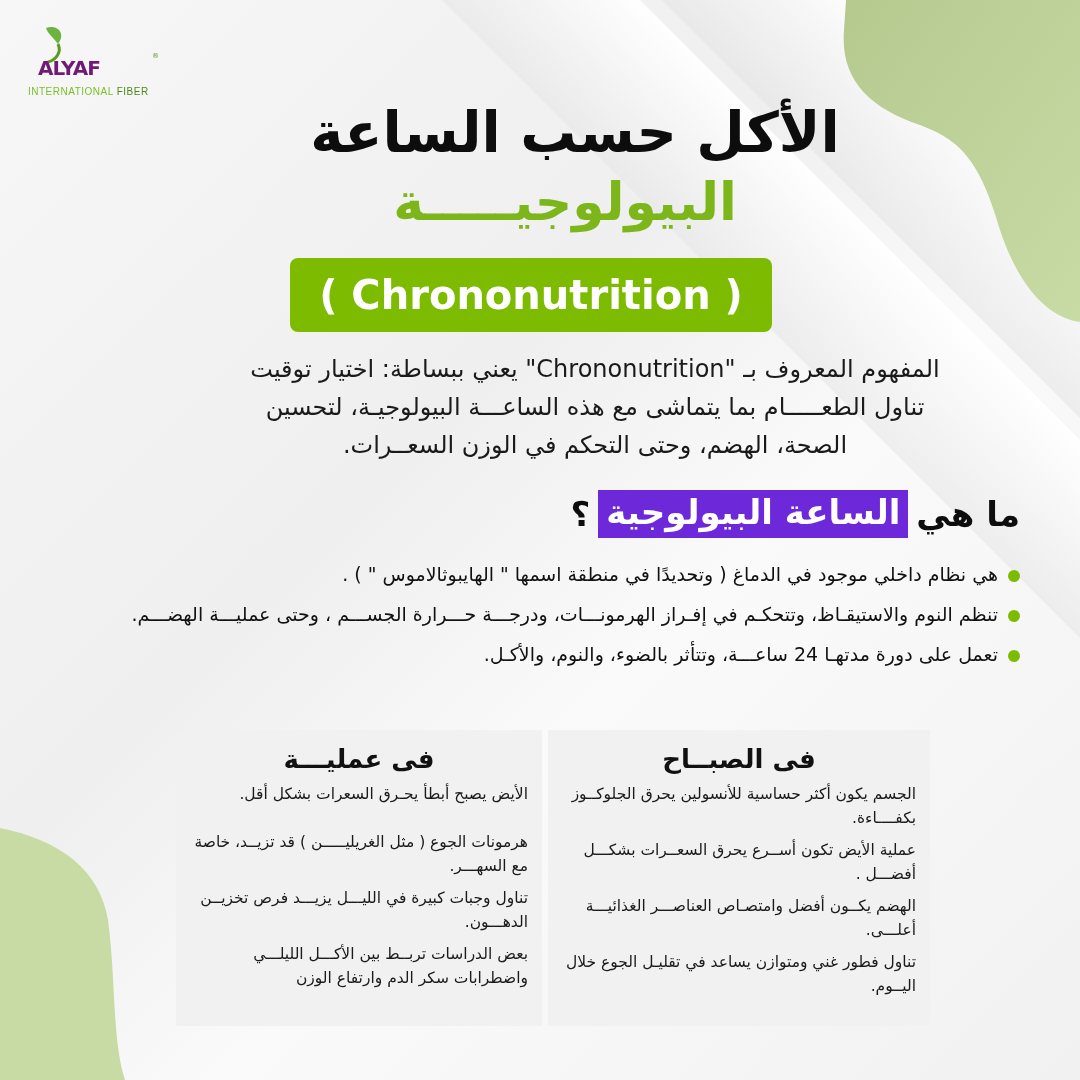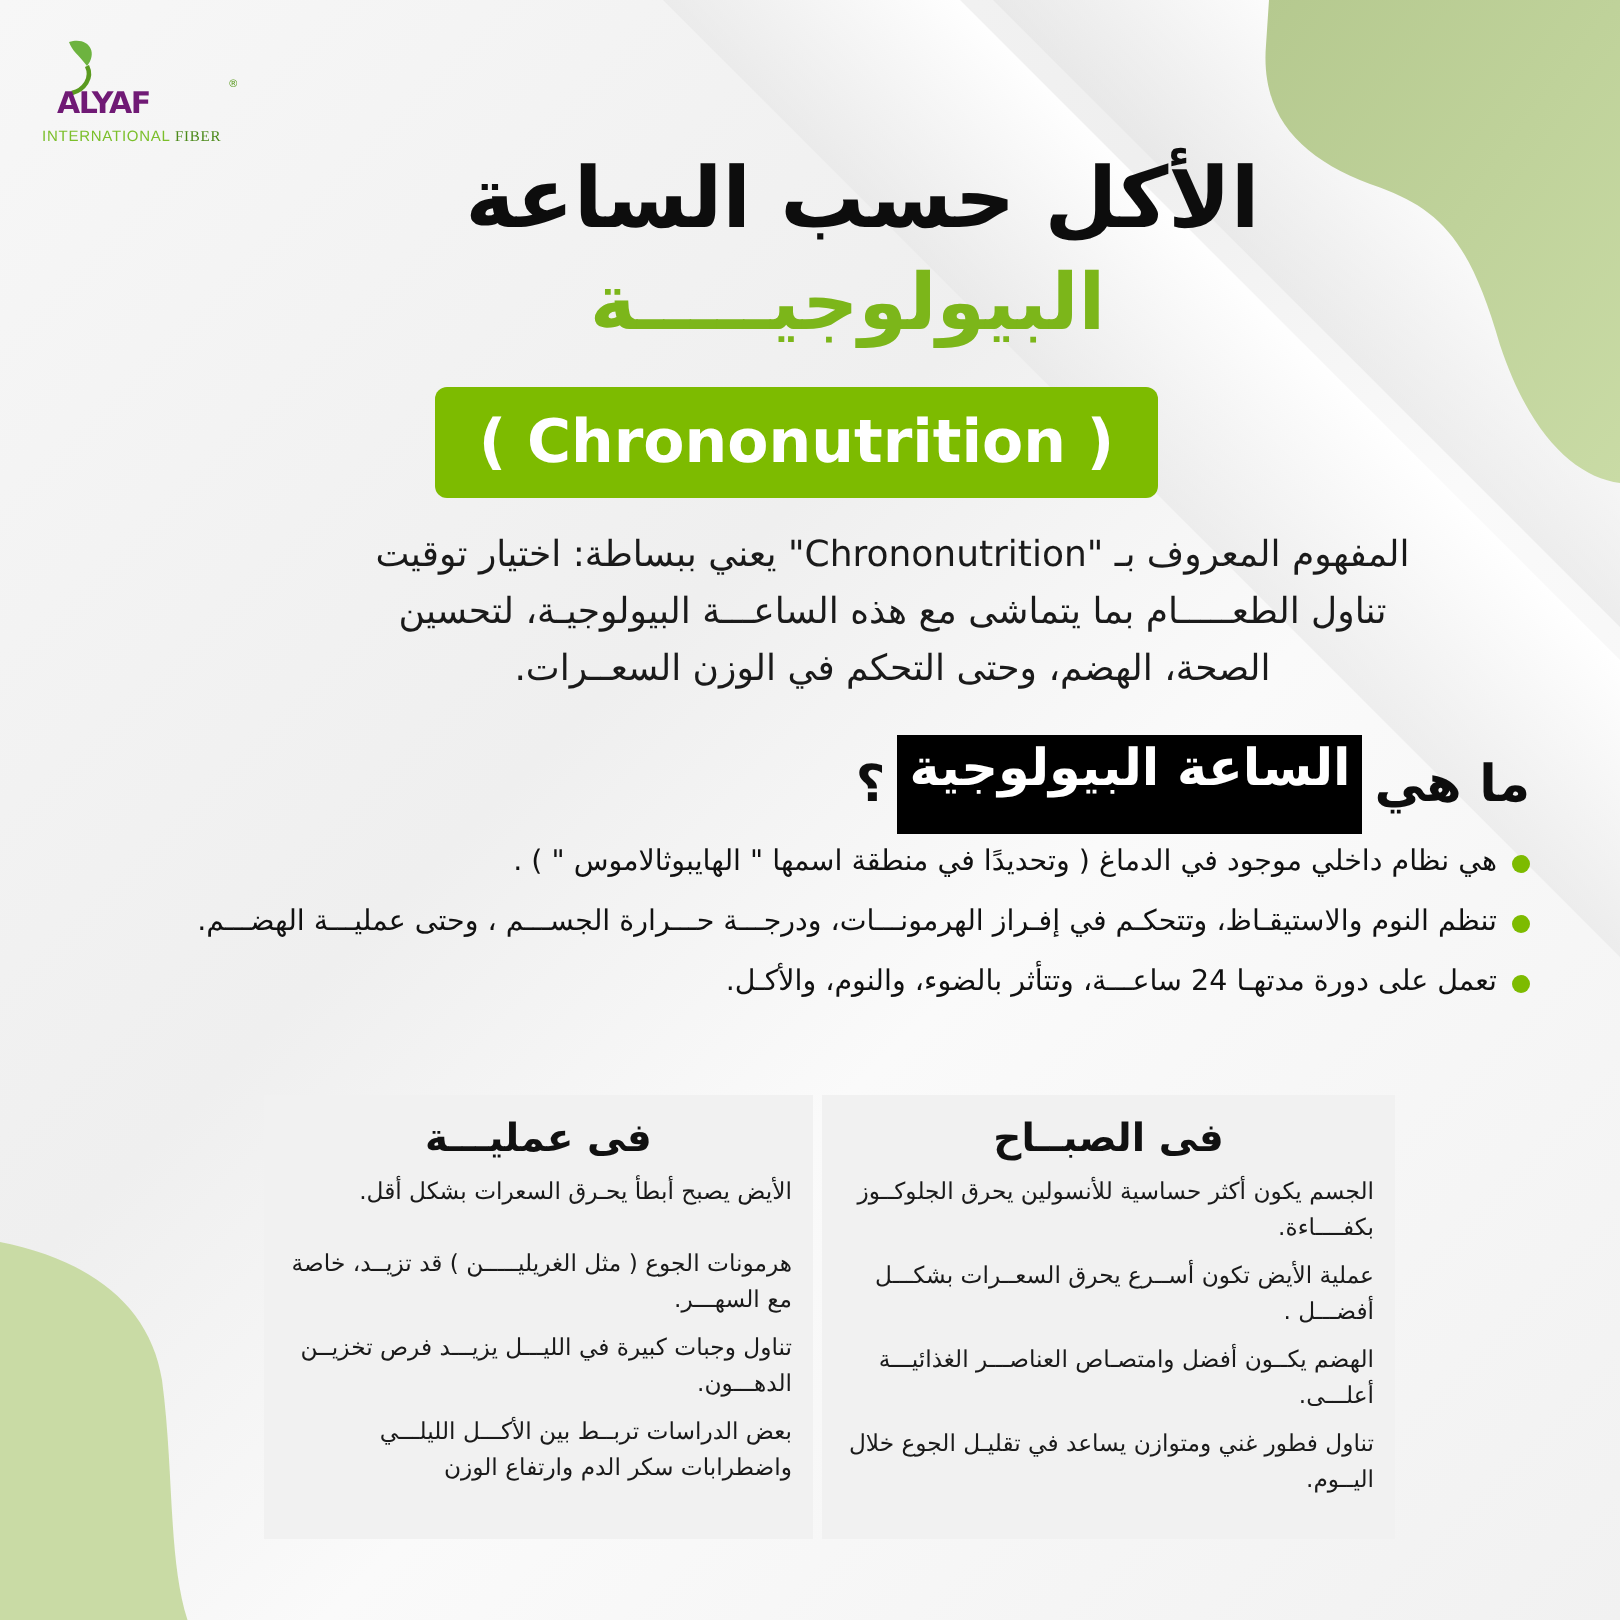--- a/index.html
+++ b/index.html
@@ -29,21 +29,21 @@
     .logo-word {
       position: absolute; left: 12px; top: 34px;
       font-family: "DejaVu Sans", sans-serif; font-weight: bold;
       font-size: 20px; color: #701a75; letter-spacing: -1px;
     }
     .logo-sub {
       position: absolute; left: 2px; top: 64px;
       font-family: "Liberation Sans", sans-serif;
       font-size: 10px; color: #7bbf2a; letter-spacing: 0.5px; white-space: nowrap;
     }
-    .logo-sub b { color: #4c8a1a; font-weight: normal; font-family: Liberation Serif, serif; }
+    .logo-sub b { color: #4c8a1a; font-weight: normal; }
     .logo-reg { position: absolute; left: 126px; top: 30px; font-size: 7px; color: #5a9a1f; }
 
     .title1 {
       position: absolute; left: 0; right: 0; top: 100px; text-align: center;
       font-family: "DejaVu Sans", sans-serif; font-weight: bold;
       font-size: 56px; color: #0d0d0d; direction: rtl; padding-left: 70px;
     }
     .title2 {
       position: absolute; left: 0; right: 0; top: 172px; text-align: center;
       font-family: "DejaVu Sans", sans-serif; font-weight: bold;
@@ -60,21 +60,21 @@
       position: absolute; left: 200px; width: 790px; top: 350px;
       direction: rtl; text-align: center;
       font-family: "DejaVu Sans", sans-serif; font-size: 24px; line-height: 38px; color: #1a1a1a;
     }
 
     .q-heading {
       position: absolute; right: 60px; top: 490px; direction: rtl;
       display: flex; align-items: center; gap: 8px;
       font-family: "DejaVu Sans", sans-serif; font-weight: bold; font-size: 34px; color: #0d0d0d;
     }
-    .q-hl { background: #000000; color: #fff; padding: 2px 8px 24px; }
+    .q-hl { background: #6d28d9; color: #fff; padding: 2px 8px 6px; }
 
     .bullets {
       position: absolute; left: 60px; right: 60px; top: 558px;
       direction: rtl; list-style: none;
       font-family: "DejaVu Sans", sans-serif; font-weight: normal; font-size: 19px; color: #111;
     }
     .bullets li { position: relative; padding-right: 22px; line-height: 32px; margin-bottom: 8px; }
     .bullets li .dot {
       position: absolute; right: 0; top: 12px; width: 12px; height: 12px;
       border-radius: 50%; background: #7dbb00;

